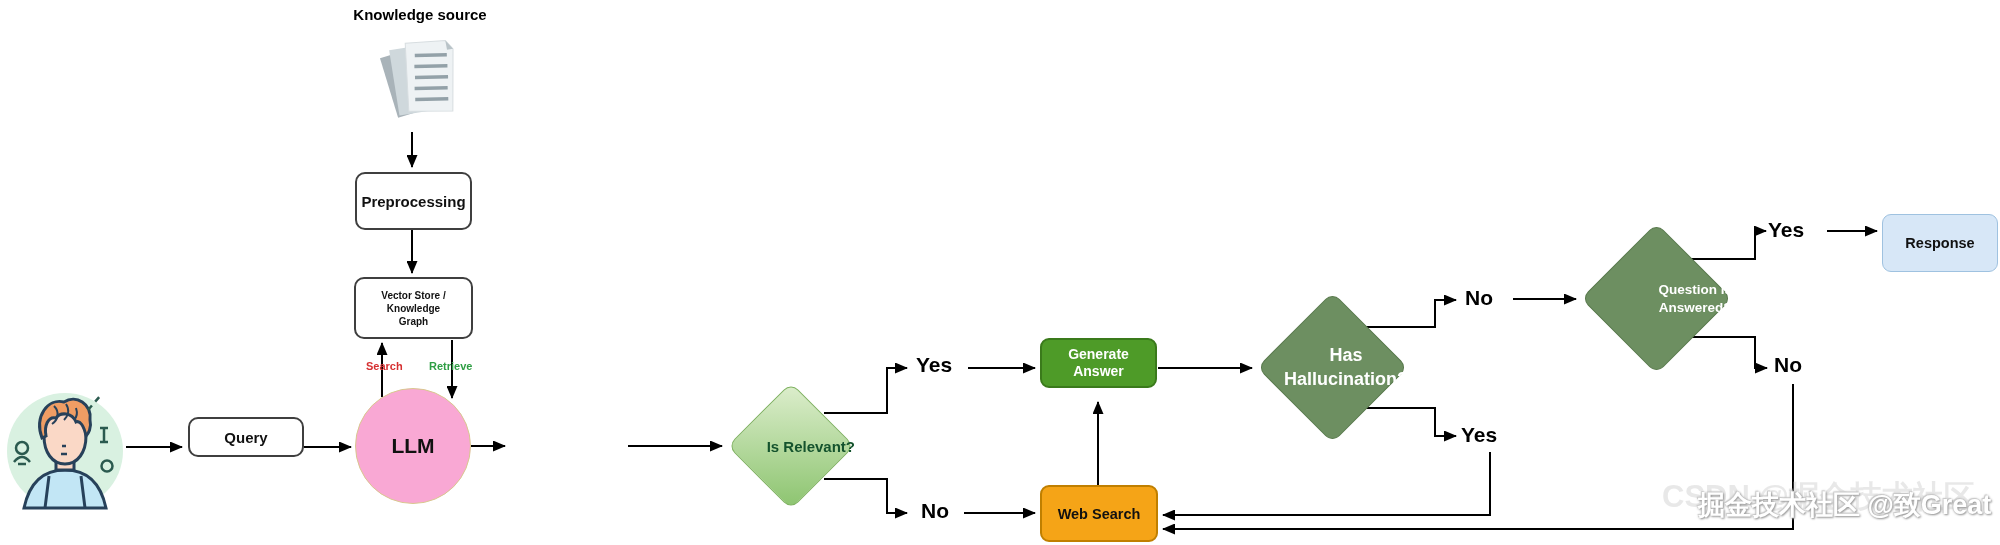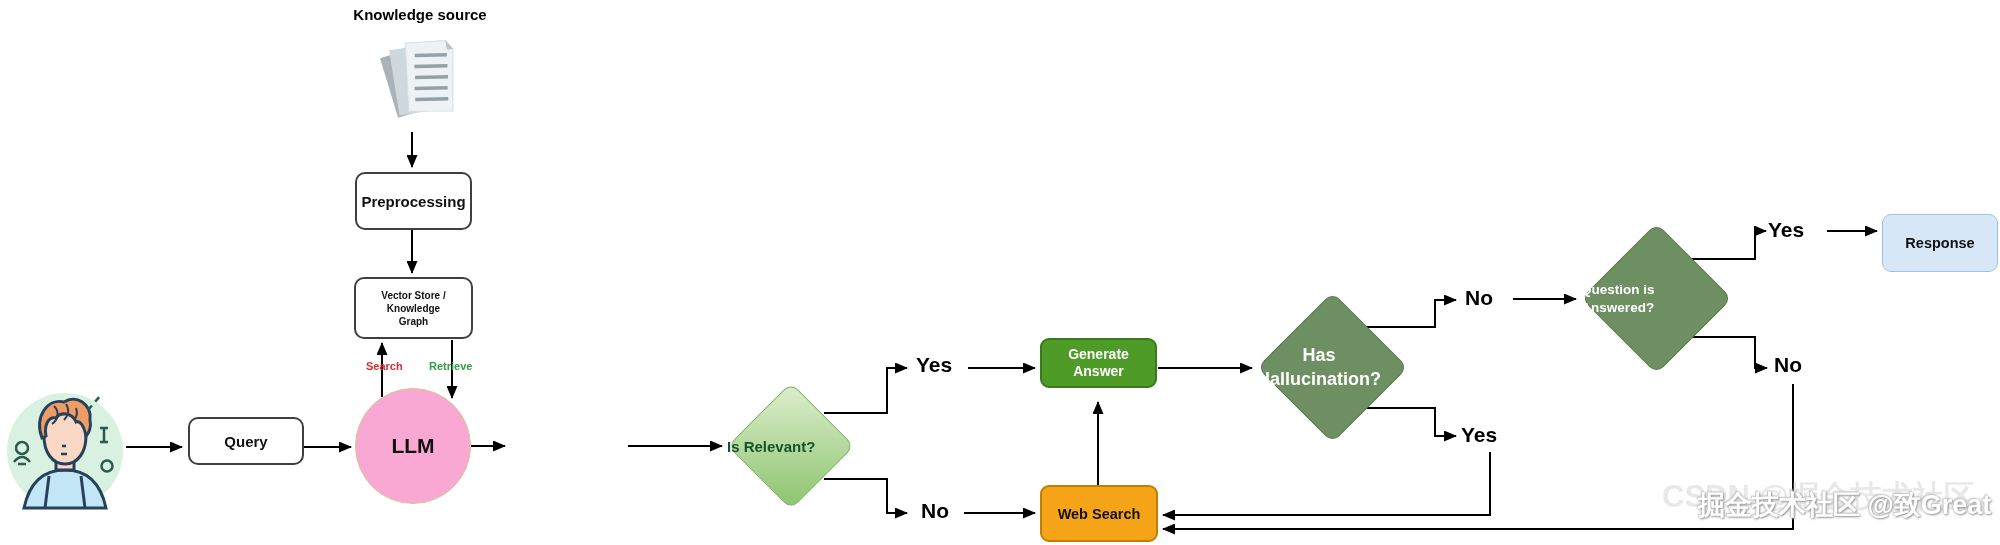--- a/index.html
+++ b/index.html
@@ -8,21 +8,21 @@
   #edges { position:absolute; left:0; top:0; width:2000px; height:545px; }
 
   .node { position:absolute; display:flex; align-items:center; justify-content:center;
           text-align:center; font-weight:bold; color:#111; white-space:pre-line; }
   .box  { background:#ffffff; border:2px solid #3f3f3f; border-radius:10px; font-size:15px; }
   .llm  { background:#f9a8d4; border:1.5px solid #d9c88f; border-radius:50%; font-size:21px; }
   .green-box  { background:#4e9b28; border:2px solid #3a7a1b; border-radius:9px; color:#fff; font-size:14px; line-height:1.25; }
   .orange-box { background:#f5a417; border:2px solid #c07f00; border-radius:9px; font-size:14.5px; }
   .blue-box   { background:#d7e7f7; border:1.5px solid #9fc2e0; border-radius:9px; font-size:14.5px; }
 
-  .diamond-wrap { position:absolute; display:flex; align-items:center; justify-content:flex-start; }
+  .diamond-wrap { position:absolute; display:flex; align-items:center; justify-content:flex-end; }
   .diamond-bg   { position:absolute; left:0; right:0; top:0; bottom:0; margin:auto;
                   transform:rotate(45deg); border-radius:10px; }
   .diamond-label{ position:relative; z-index:1; text-align:center; font-weight:bold; white-space:pre-line; }
 
   .bg-relevant { width:90px; height:90px; background:linear-gradient(135deg,#ddeecd 0%,#8cc46f 100%);
                  border:1px solid #7fb261; }
   .bg-sage { width:107px; height:107px; background:#6d8f61; border:1px solid #5a7a4e; }
 
   .edge-label { position:absolute; font-weight:bold; color:#000; font-size:21px; }
   .small-label{ position:absolute; font-weight:bold; font-size:11px; }
@@ -107,21 +107,21 @@
       <path d="M10 72 q8 -10 16 0"></path>
       <line x1="14" y1="74" x2="22" y2="74"></line>
       <line x1="96" y1="38" x2="104" y2="38"></line>
       <line x1="100" y1="38" x2="100" y2="52"></line>
       <line x1="96" y1="52" x2="104" y2="52"></line>
       <circle cx="103" cy="76" r="5.5"></circle>
       <path d="M84 20 L97 5" stroke-dasharray="6 5"></path>
     </g>
   </svg>
 
-  <div class="node box" style="left:188px; top:417px; width:116px; height:48px;">Query</div>
+  <div class="node box" style="left:188px; top:417px; width:116px; height:40px;">Query</div>
 
   <div class="node box" style="left:355px; top:172px; width:117px; height:58px;">Preprocessing</div>
 
   <div class="node box" style="left:354px; top:277px; width:119px; height:62px; font-size:10px; line-height:1.3;">Vector Store /
 Knowledge
 Graph</div>
 
   <div class="node llm" style="left:355px; top:388px; width:116px; height:116px;">LLM</div>
 
 

